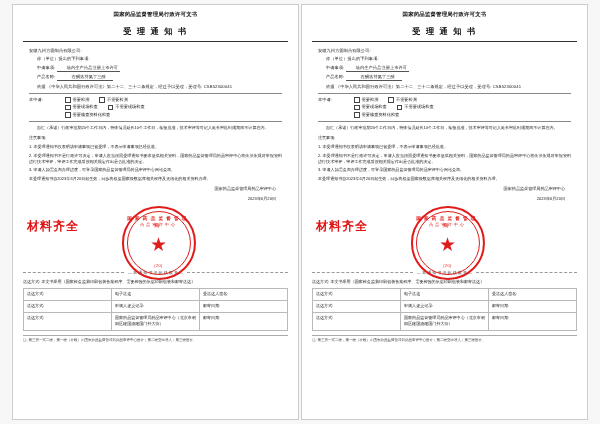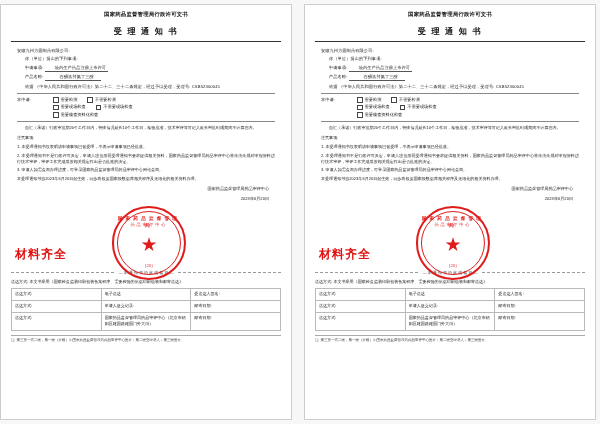--- a/index.html
+++ b/index.html
@@ -12,22 +12,22 @@
     font-family: "Liberation Sans", sans-serif;
   }
   .page {
     position: relative;
     width: 600px;
     height: 424px;
     background: #f7f7f7;
   }
   .docs {
     display: flex;
-    gap: 12px;
-    padding: 4px 0;
+    gap: 2px;
+    padding: 4px 12px;
     box-sizing: border-box;
     height: 424px;
   }
   .doc {
     position: relative;
     width: 292px;
     height: 416px;
     background: #ffffff;
     border: 1px solid #cccccc;
     box-sizing: border-box;
@@ -132,21 +132,20 @@
   }
   .redstamp-text {
     position: absolute;
     left: 4px;
     top: 16px;
     color: #e11212;
     font-size: 12px;
     font-weight: bold;
     letter-spacing: 1px;
     font-family: "DejaVu Sans", sans-serif;
-    margin-top: 28px;
   }
   .seal-wrap {
     position: absolute;
     left: 50%;
     top: 4px;
     transform: translateX(-46%);
     width: 74px;
     height: 74px;
   }
   .seal {

